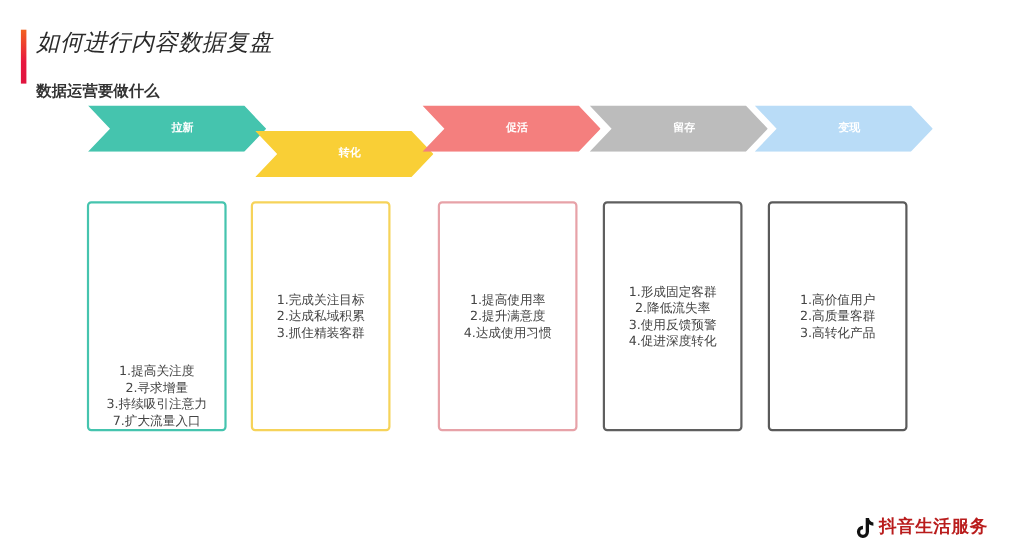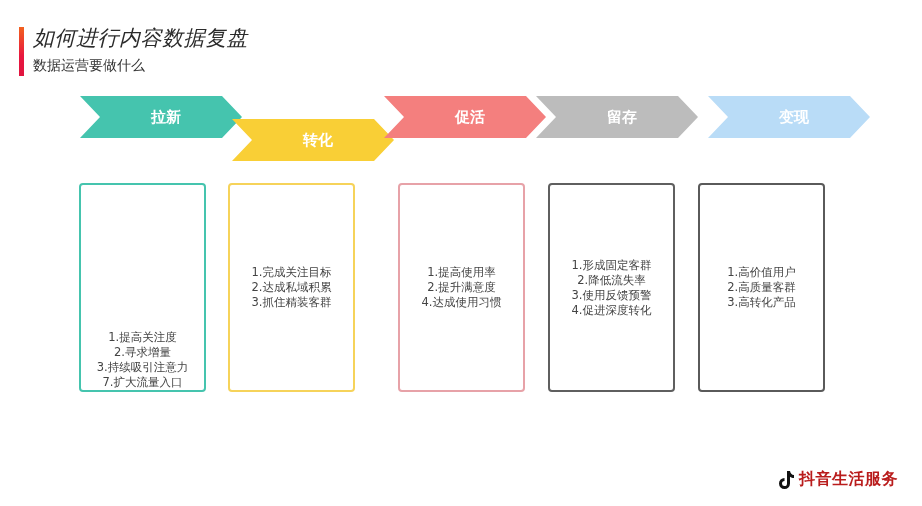--- a/index.html
+++ b/index.html
@@ -5,28 +5,28 @@
     html, body { margin:0; padding:0; }
     body {
       width:922px; height:506px; background:#ffffff; position:relative; overflow:hidden;
       font-family:"DejaVu Sans","Liberation Sans",sans-serif; color:#333;
     }
     .title-bar {
       position:absolute; left:19px; top:27px; width:5px; height:49px;
       background:linear-gradient(180deg,#f2611f 0%,#e8173f 60%,#e0143f 100%);
     }
     .title { position:absolute; left:33px; top:24px; font-size:21px; color:#2b2b2b; letter-spacing:0.5px; white-space:nowrap;font-style:italic; }
-    .subtitle { position:absolute; left:33px; top:57px; font-size:14px; color:#333; white-space:nowrap; }
+    .subtitle { position:absolute; left:33px; top:74px; font-size:14px; color:#333; white-space:nowrap;font-weight:bold; }
 
     .arrows { position:absolute; left:80px; top:96px; width:770px; height:42px; }
     .arrow { position:absolute; top:0; height:42px; width:162px; }
     .arrow svg { position:absolute; left:0; top:0; }
     .arrow .lbl {
       position:absolute; left:0; right:0; top:0; height:42px; line-height:42px;
-      text-align:center; color:#ffffff; font-weight:bold; font-size:15px; padding-left:10px; box-sizing:border-box;
+      text-align:center; color:#ffffff; font-weight:bold; font-size:10px; padding-left:10px; box-sizing:border-box;
     }
 
     .card {
       position:absolute; top:183px; width:127px; height:209px;
       border:2px solid #ccc; border-radius:4px; box-sizing:border-box; background:#fff;
       display:flex; align-items:center; justify-content:center;
     }
     .card ul { list-style:none; margin:0; padding:0; text-align:center; font-size:11.5px; line-height:15px; color:#444; }
     .card li { white-space:nowrap; }
 
@@ -58,21 +58,21 @@
       <polygon points="0,0 142,0 162,21 142,42 0,42 20,21" fill="#f47f7e"></polygon>
     </svg>
     <div class="lbl">促活</div>
   </div>
   <div class="arrow" style="left:456px;">
     <svg width="162" height="42">
       <polygon points="0,0 142,0 162,21 142,42 0,42 20,21" fill="#bcbcbc"></polygon>
     </svg>
     <div class="lbl">留存</div>
   </div>
-  <div class="arrow" style="left:628px;text-decoration:underline;">
+  <div class="arrow" style="left:606px;text-decoration:underline;">
     <svg width="162" height="42">
       <polygon points="0,0 142,0 162,21 142,42 0,42 20,21" fill="#b9dcf7"></polygon>
     </svg>
     <div class="lbl">变现</div>
   </div>
 </div>
 
 <div class="card" style="left:79px; border-color:#45c4ae;align-items:flex-end;">
   <ul>
     <li>1.提高关注度</li>

